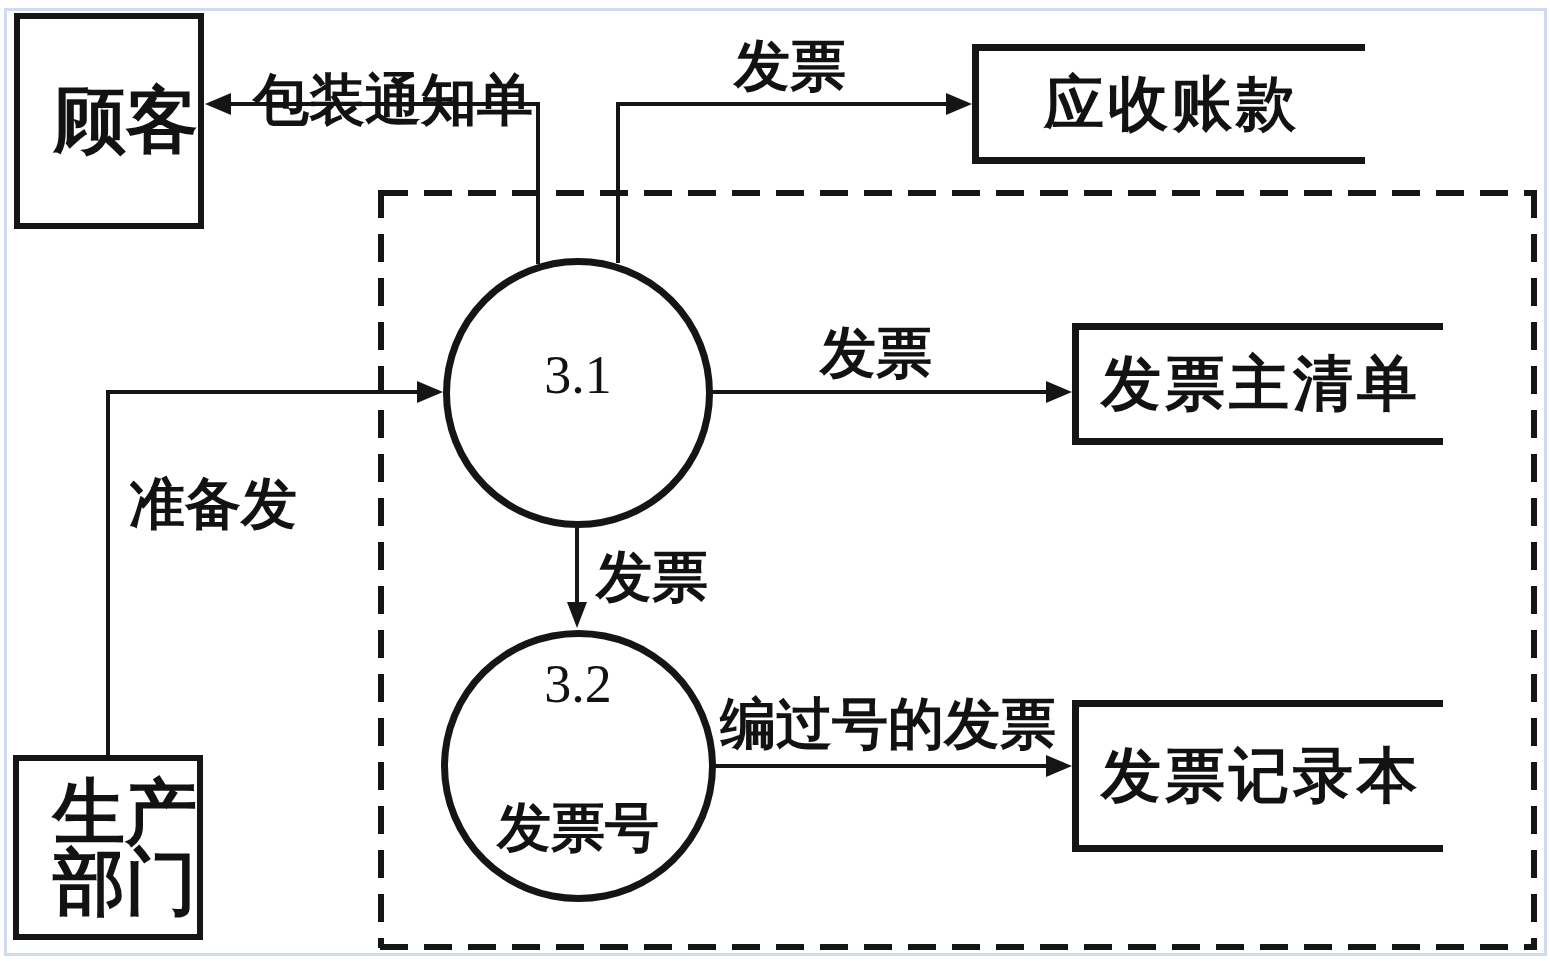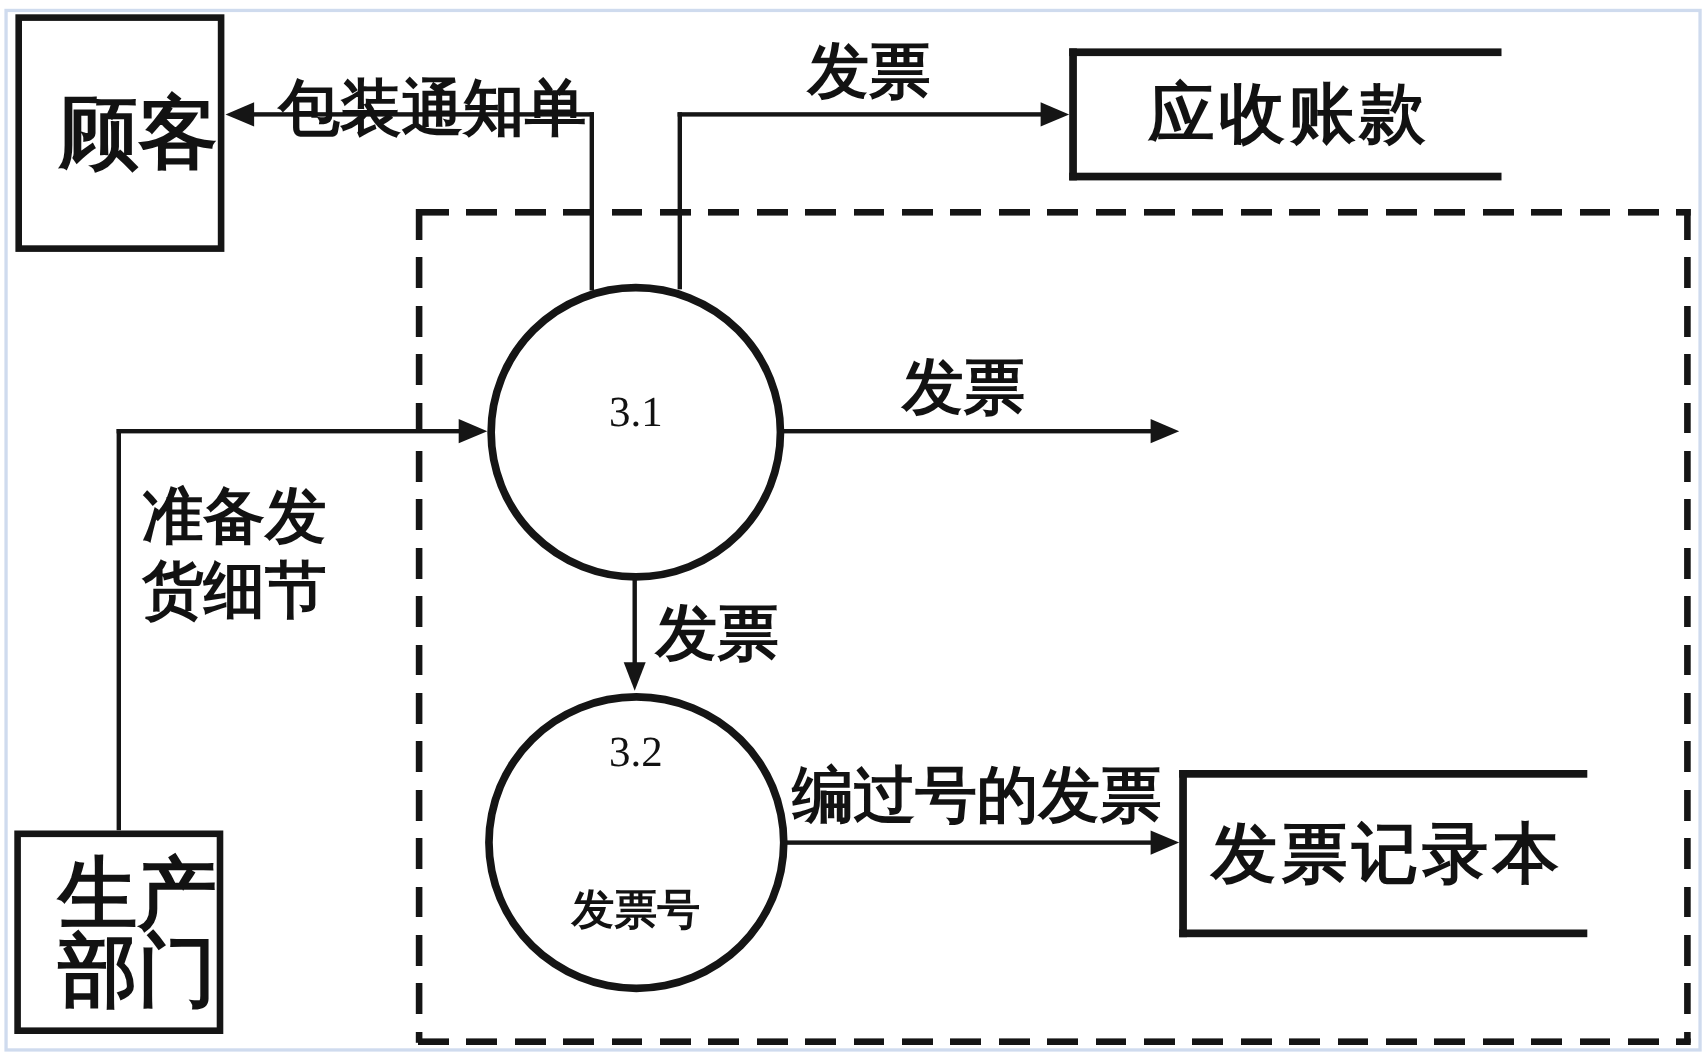--- a/index.html
+++ b/index.html
@@ -19,21 +19,21 @@
     position:absolute;border:6px solid #151515;background:#fff;box-sizing:border-box;
     display:flex;align-items:center;justify-content:flex-end;text-align:center;
     font-size:72px;font-weight:600;line-height:70px;
   }
   
   .process{
     position:absolute;border:7px solid #151515;border-radius:50%;background:#fff;box-sizing:border-box;
   }
   .process-label{
     position:absolute;transform:translate(-50%,-50%);text-align:center;white-space:nowrap;
-    font-size:39px;font-weight:600;line-height:72px;
+    font-size:54px;font-weight:600;line-height:72px;
   }
   .process-label .num{font-weight:500;}
   
   .store{
     position:absolute;box-sizing:border-box;background:#fff;
     border-left:7px solid #151515;border-top:7px solid #151515;border-bottom:7px solid #151515;
     display:flex;align-items:center;justify-content:center;
     font-size:60px;font-weight:600;letter-spacing:4px;
   }
   
@@ -68,21 +68,20 @@
   <div class="line" style="left:616px;top:102px;width:4px;height:161px;"></div>
   <div class="line" style="left:616px;top:102px;width:332px;height:4px;"></div>
   <div class="arr right" style="left:946px;top:93px;"></div>
   <div class="flabel" style="left:790px;top:66px;">发票</div>
 
   <div class="line" style="left:106px;top:390px;width:4px;height:365px;"></div>
   <div class="line" style="left:106px;top:390px;width:313px;height:4px;"></div>
   <div class="arr right" style="left:417px;top:381px;"></div>
   <div class="flabel" style="left:213px;top:504px;text-align:right;">
     <span>准备发</span><br>
-    <span>货细节</span>
   </div>
 
   <div class="line" style="left:710px;top:390px;width:338px;height:4px;"></div>
   <div class="arr right" style="left:1046px;top:381px;"></div>
   <div class="flabel" style="left:876px;top:353px;">发票</div>
 
   <div class="line" style="left:575px;top:525px;width:4px;height:80px;"></div>
   <div class="arr down" style="left:567px;top:602px;"></div>
   <div class="flabel" style="left:652px;top:577px;">发票</div>
 
@@ -110,18 +109,21 @@
   <div class="process-label" style="left:578px;top:756px;">
     <span class="num">3.2</span><br>
     <br>
     <span>发票号</span>
   </div>
 
   <div class="store" style="left:972px;top:44px;width:393px;height:120px;">
     <span>应收账款</span>
   </div>
 
+  <div class="store" style="left:1072px;top:323px;width:371px;height:122px;">
+    <span>发票主清单</span>
+  </div>
 
   <div class="store" style="left:1072px;top:700px;width:371px;height:152px;">
     <span>发票记录本</span>
   </div>
 
 </div>
 
 </body></html>

